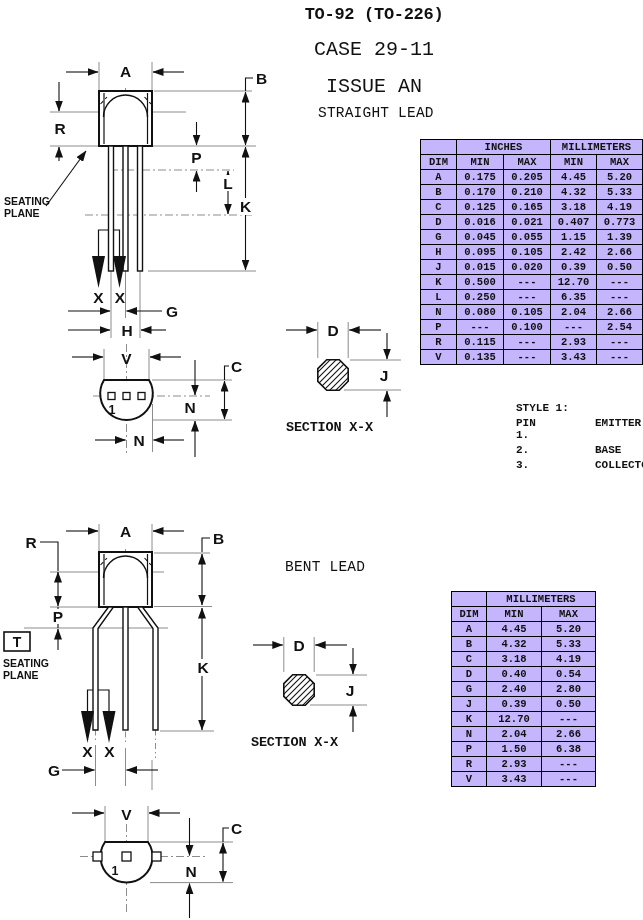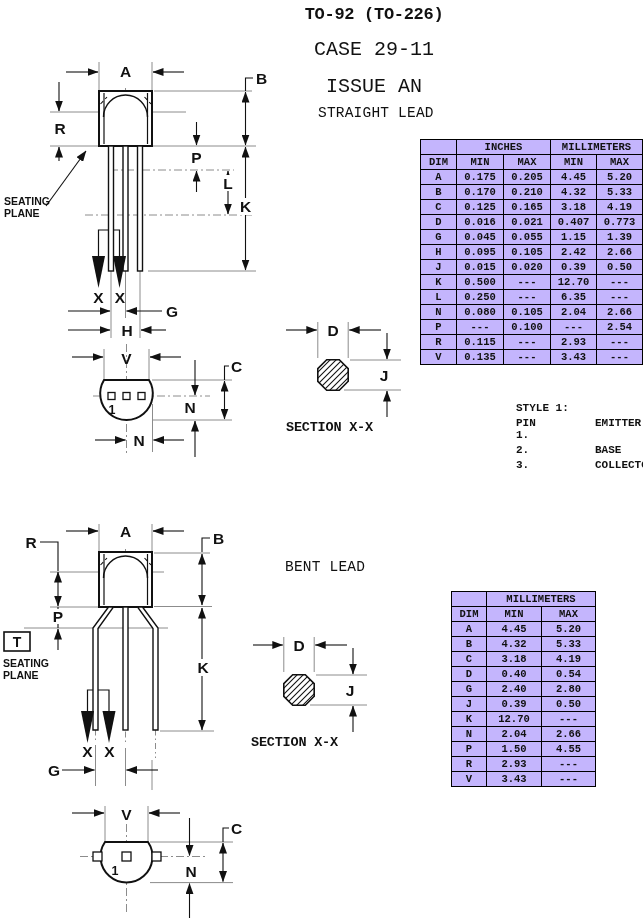--- a/index.html
+++ b/index.html
@@ -464,21 +464,21 @@
           <td>---</td>
         </tr>
         <tr>
           <td>N</td>
           <td>2.04</td>
           <td>2.66</td>
         </tr>
         <tr>
           <td>P</td>
           <td>1.50</td>
-          <td>4.55</td>
+          <td>6.38</td>
         </tr>
         <tr>
           <td>R</td>
           <td>2.93</td>
           <td>---</td>
         </tr>
         <tr>
           <td>V</td>
           <td>3.43</td>
           <td>---</td>

